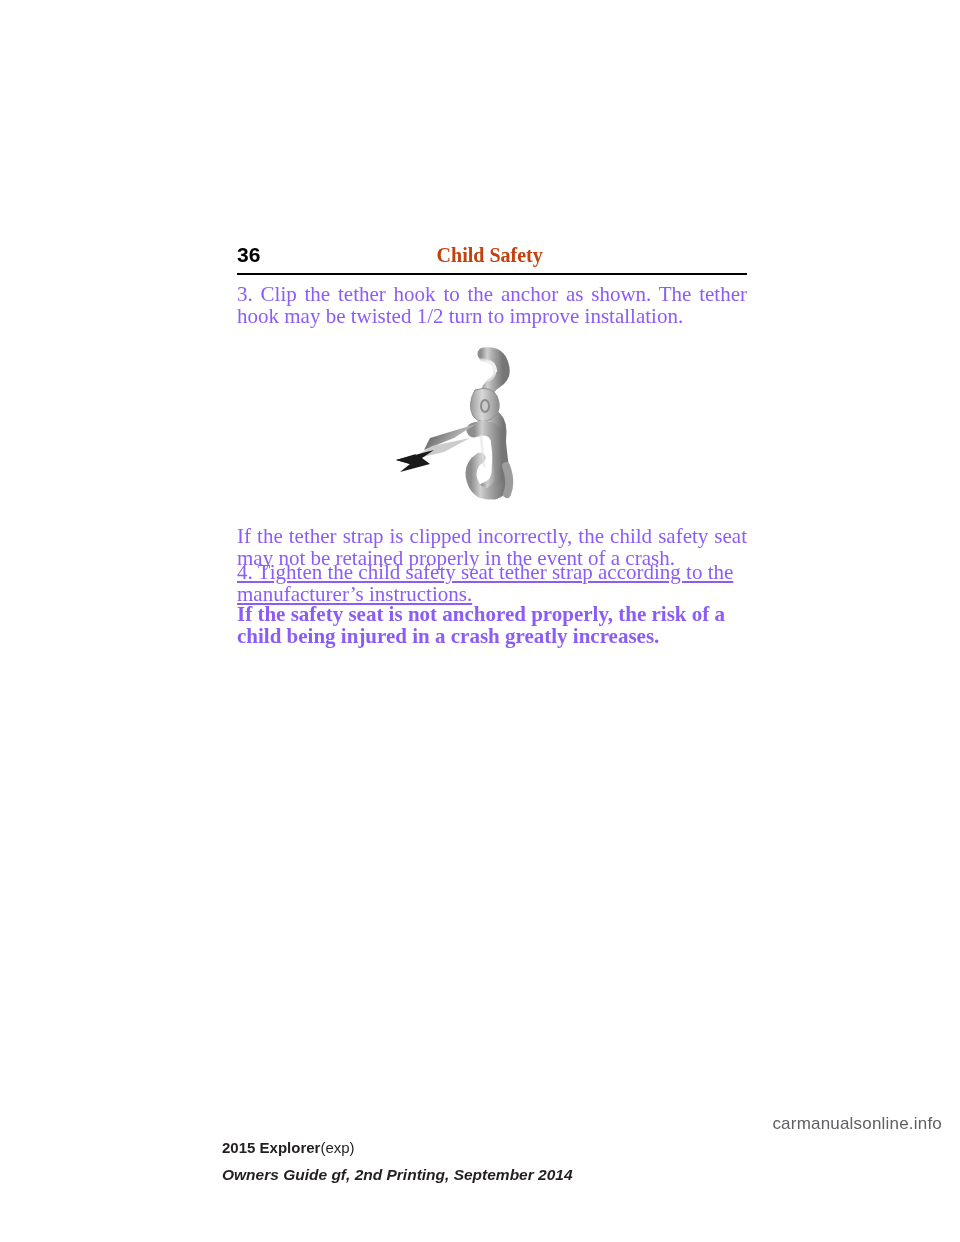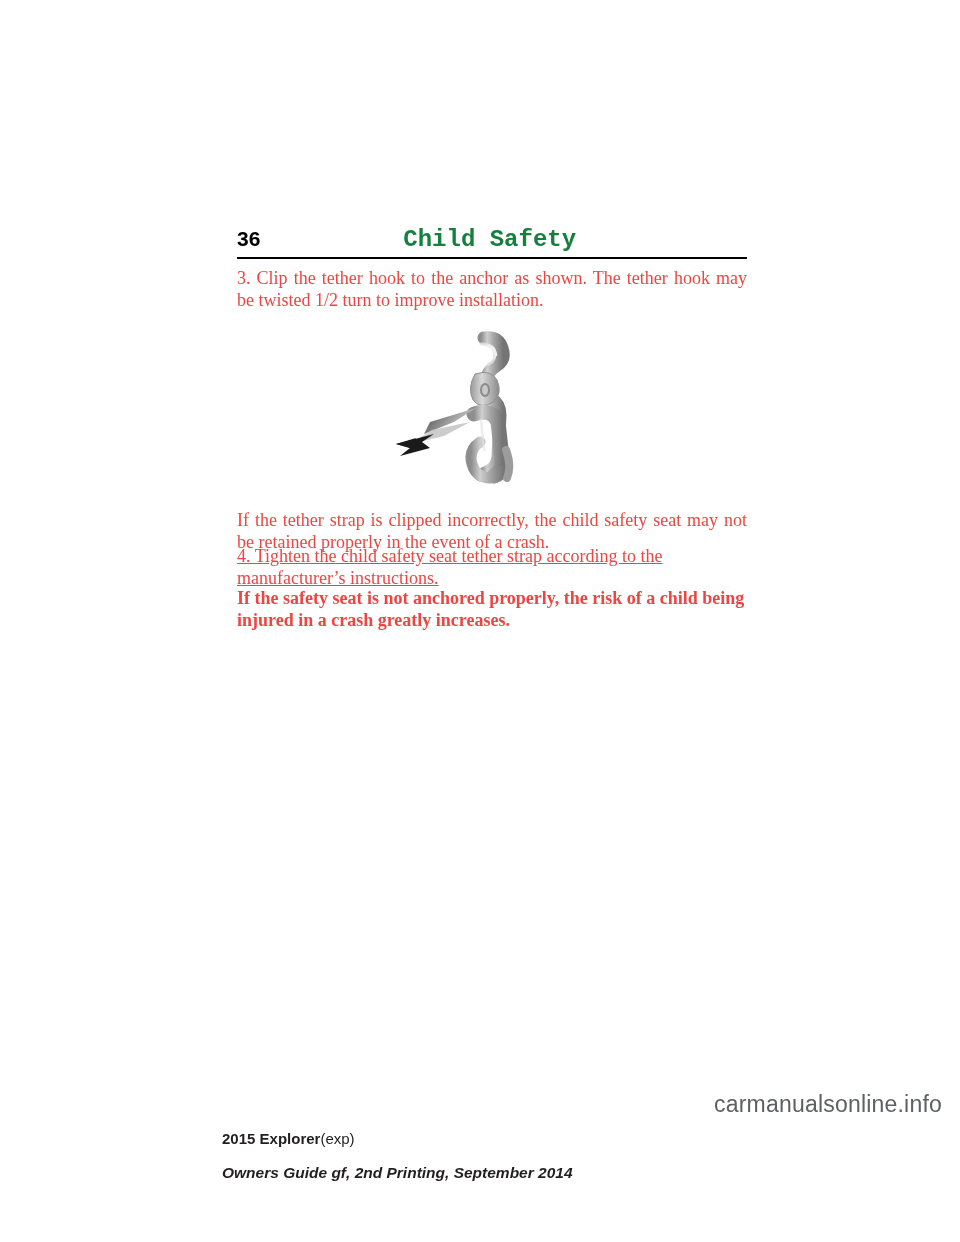--- a/index.html
+++ b/index.html
@@ -11,21 +11,21 @@
     width: 960px;
     height: 1242px;
     position: relative;
     font-family: "Liberation Serif", serif;
     color: #000000;
     overflow: hidden;
   }
 
   .page {
     position: absolute;
-    left: 0; top: 0;
+    left: 0; top: 16px;
     width: 960px; height: 1132px;
   }
 
   
   .header {
     position: absolute;
     left: 237px;
     top: 228px;
     width: 510px;
     display: flex;
@@ -34,45 +34,45 @@
   .header-page-number {
     font-family: "Liberation Sans", sans-serif;
     font-weight: bold;
     font-size: 21px;
     color: #000;
     line-height: 1;
   }
   .header-title {
     flex: 1;
     text-align: center;
-    font-family: Liberation Mono, monospace;
+    font-family: Liberation Serif, serif;
     font-weight: bold;
-    font-size: 24px;
-    color: #15803d;
+    font-size: 20px;
+    color: #c2410c;
     line-height: 1;
     padding-right: 28px;
   }
   .header-rule {
     position: absolute;
     left: 237px;
     top: 257px;
     width: 510px;
     height: 2px;
     background: #000;
   }
 
   
   .body-block {
     position: absolute;
     left: 237px;
     width: 510px;
     font-family: "Liberation Serif", serif;
-    font-size: 18px;
+    font-size: 21px;
     line-height: 21.5px;
-    color: #ef4444;
+    color: #8b5cf6;
     text-align: justify;
   }
   .body-block.nojust { text-align: left; }
 
   #para-1 { top: 268px; }
   #para-2 { top: 510px; }
   #para-3 { top: 546px; text-decoration: underline; }
   #para-4 { top: 588px; font-weight: bold; }
   #para-5 { top: 630px; }
 
@@ -89,33 +89,33 @@
   .footer {
     position: absolute;
     left: 222px;
     top: 1118px;
     width: 520px;
     font-family: "Liberation Sans", sans-serif;
     font-size: 15px;
     color: #231f20;
     line-height: 27px;
   }
-  .footer .line { white-space: nowrap; margin-top: 7px; }
+  .footer .line { white-space: nowrap; }
   .footer .bold { font-weight: bold; }
   .footer .norm { font-weight: normal; }
   .footer-line-2 { font-weight: bold; font-size: 15.5px; font-style: italic; }
   .footer-row-usa { padding-left: 0px; }
 
   
   .watermark {
     position: absolute;
     right: 18px;
     bottom: 14px;
     font-family: "Liberation Sans", sans-serif;
-    font-size: 23px;
+    font-size: 17px;
     color: #5f6063;
     letter-spacing: 0.2px;
     white-space: nowrap;
   }
 </style>
 </head>
 <body>
 
 <div class="page">
 

